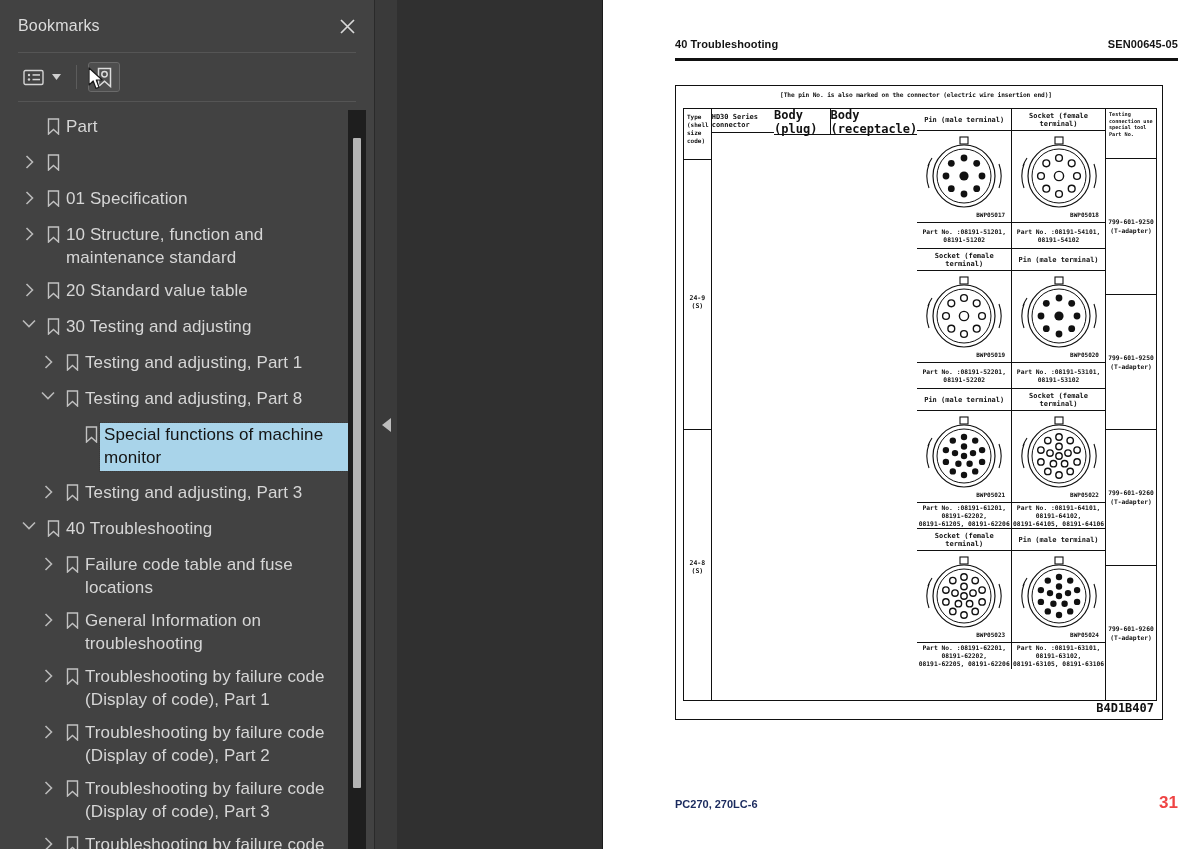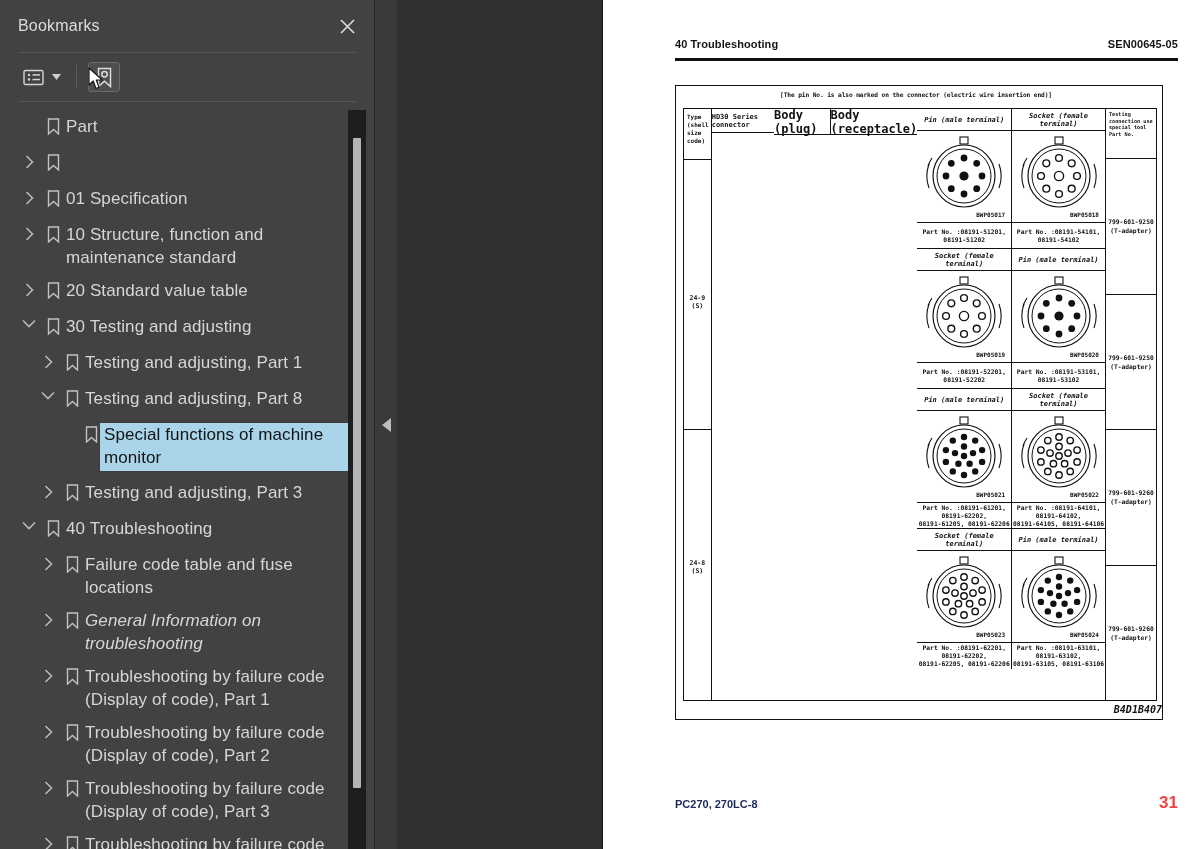--- a/index.html
+++ b/index.html
@@ -169,23 +169,23 @@
     background: #fff;
   }
   .fig-note {
     position: absolute; left: 0; right: 6px; top: 5px;
     text-align: center;
     font-family: "DejaVu Sans Mono", monospace;
     font-size: 6.2px; font-weight: bold; color: #111;
     letter-spacing: -0.1px;
   }
   .fig-code {
-    position: absolute; right: 0; bottom: 4px;
+    position: absolute; right: 8px; bottom: 4px;
     font-family: "DejaVu Sans Mono", monospace;
-    font-size: 10px; font-weight: bold; color: #111; font-style: italic;
+    font-size: 12px; font-weight: bold; color: #111;
   }
 
   
   .tbl {
     position: absolute; left: 7px; top: 22px;
     width: 474px; height: 593px;
     border: 1.2px solid #111;
     display: flex;
   }
   .col-type { width: 38px; border-right: 1.2px solid #111; position: relative; }
@@ -207,21 +207,21 @@
     height: 24px; border-bottom: 1.2px solid #111;
     display: flex; align-items: center; justify-content: center;
     font-size: 7px;
   }
   .row-body {
     height: 26px; border-bottom: 1.2px solid #111; display: flex;
   }
   .half { flex: 1 1 50%; display: flex; align-items: center; justify-content: center; font-size: 12px; }
   .half + .half { border-left: 1.2px solid #111; }
 
-  .row-term { height: 22px; border-bottom: 1.2px solid #111; display: flex; font-style: italic; }
+  .row-term { height: 22px; border-bottom: 1.2px solid #111; display: flex; }
   .row-diag { height: 92px; border-bottom: 1.2px solid #111; display: flex; }
   .row-part { height: 26px; border-bottom: 1.2px solid #111; display: flex; }
   .row-part.last { border-bottom: none; }
 
   .cellhalf {
     flex: 1 1 50%; position: relative;
     display: flex; align-items: center; justify-content: center;
     font-size: 7px; text-align: center;
   }
   .cellhalf + .cellhalf { border-left: 1.2px solid #111; }
@@ -447,21 +447,21 @@
             <div class="bm-twisty">
               <svg width="9" height="14" viewBox="0 0 9 14">
                 <path d="M1.5 1 L7.5 7 L1.5 13" fill="none" stroke="#b9b9b9" stroke-width="1.6"></path>
               </svg>
             </div>
             <div class="bm-bkicon">
               <svg width="13" height="17" viewBox="0 0 13 17">
                 <path d="M1.5 1 L11.5 1 L11.5 16 L6.5 11.5 L1.5 16 Z" fill="none" stroke="#c2c2c2" stroke-width="1.4"></path>
               </svg>
             </div>
-            <div style="flex: 1 1 auto; font-style: italic;"><span class="bm-label">General Information on troubleshooting</span></div>
+            <div style="flex: 1 1 auto;"><span class="bm-label">General Information on troubleshooting</span></div>
           </div>
           <div class="bm-item lvl1">
             <div class="bm-twisty">
               <svg width="9" height="14" viewBox="0 0 9 14">
                 <path d="M1.5 1 L7.5 7 L1.5 13" fill="none" stroke="#b9b9b9" stroke-width="1.6"></path>
               </svg>
             </div>
             <div class="bm-bkicon">
               <svg width="13" height="17" viewBox="0 0 13 17">
                 <path d="M1.5 1 L11.5 1 L11.5 16 L6.5 11.5 L1.5 16 Z" fill="none" stroke="#c2c2c2" stroke-width="1.4"></path>
@@ -825,19 +825,19 @@
             <div class="tool-cell mono last">
                 <div>799-601-9260</div>
                 <div>(T-adapter)</div>
               </div>
           </div>
 
         </div>
       </div>
 
       <div class="pg-foot">
-        <div class="pg-foot-left">PC270, 270LC-8</div>
+        <div class="pg-foot-left">PC270, 270LC-6</div>
         <div class="pg-foot-right">31</div>
       </div>
 
     </div>
   </div>
 </div>
 
 </body></html>

